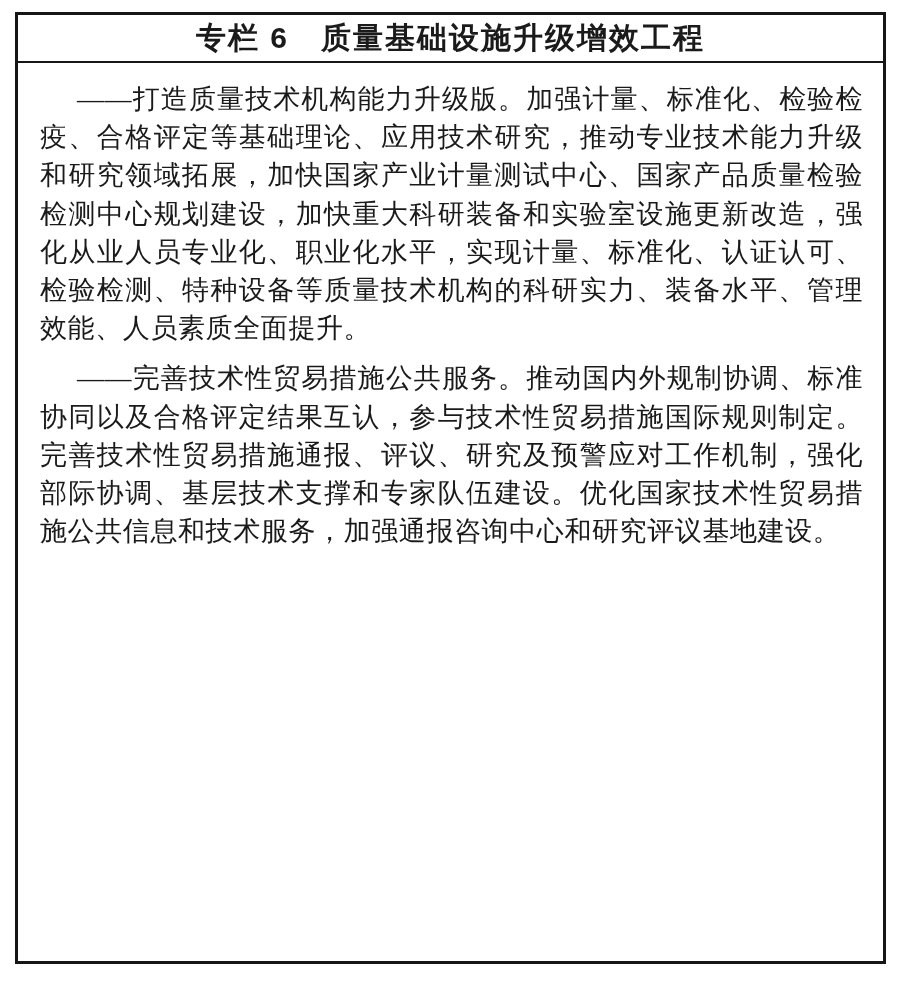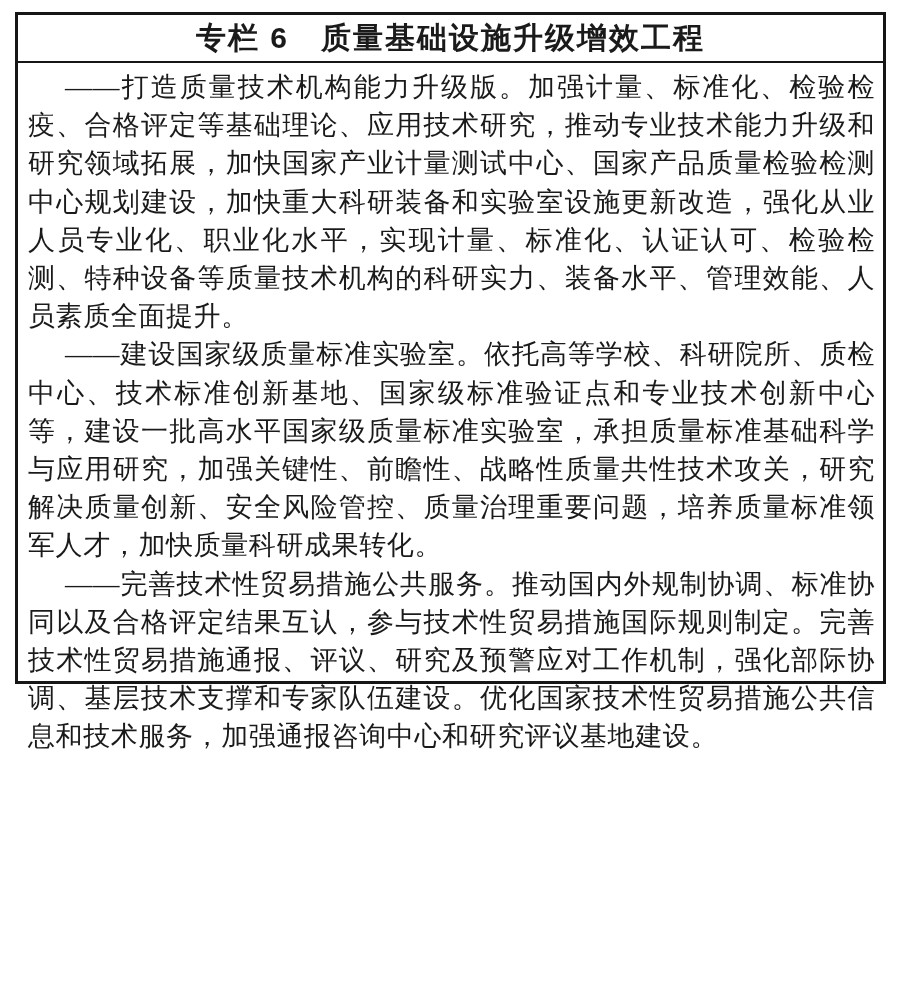--- a/index.html
+++ b/index.html
@@ -18,21 +18,21 @@
   .page {
     position: absolute;
     inset: 0;
     background: #ffffff;
   }
   .callout-box {
     position: absolute;
     left: 15px;
     top: 12px;
     width: 871px;
-    height: 672px;
+    height: 952px;
     border: 3px solid #161616;
     box-sizing: border-box;
     background: #ffffff;
   }
   .box-title {
     height: 46px;
     line-height: 46px;
     text-align: center;
     font-family: "Liberation Sans", "DejaVu Sans", sans-serif;
     font-weight: bold;
@@ -43,29 +43,28 @@
     overflow: hidden;
   }
   .box-body {
     padding: 5px 8px 0 10px;
     font-size: 27px;
     line-height: 38.2px;
     letter-spacing: 0.6px;
     text-align: justify;
   }
   .box-body p {
-    margin: 0;
+    margin: 12px;
     text-indent: 37px;
   }
 </style>
 </head>
 <body>
 
 <div class="page">
   <div class="callout-box">
     <div class="box-title">专栏 6　质量基础设施升级增效工程</div>
     <div class="box-body">
       <p>——打造质量技术机构能力升级版。加强计量、标准化、检验检疫、合格评定等基础理论、应用技术研究，推动专业技术能力升级和研究领域拓展，加快国家产业计量测试中心、国家产品质量检验检测中心规划建设，加快重大科研装备和实验室设施更新改造，强化从业人员专业化、职业化水平，实现计量、标准化、认证认可、检验检测、特种设备等质量技术机构的科研实力、装备水平、管理效能、人员素质全面提升。</p>
-      <p>——建设国家级质量标准实验室。依托高等学校、科研院所、质检中心、技术标准创新基地、国家级标准验证点和专业技术创新中心等，建设一批高水平国家级质量标准实验室，承担质量标准基础科学与应用研究，加强关键性、前瞻性、战略性质量共性技术攻关，研究解决质量创新、安全风险管控、质量治理重要问题，培养质量标准领军人才，加快质量科研成果转化。</p>
       <p>——完善技术性贸易措施公共服务。推动国内外规制协调、标准协同以及合格评定结果互认，参与技术性贸易措施国际规则制定。完善技术性贸易措施通报、评议、研究及预警应对工作机制，强化部际协调、基层技术支撑和专家队伍建设。优化国家技术性贸易措施公共信息和技术服务，加强通报咨询中心和研究评议基地建设。</p>
     </div>
   </div>
 </div>
 
 </body></html>

